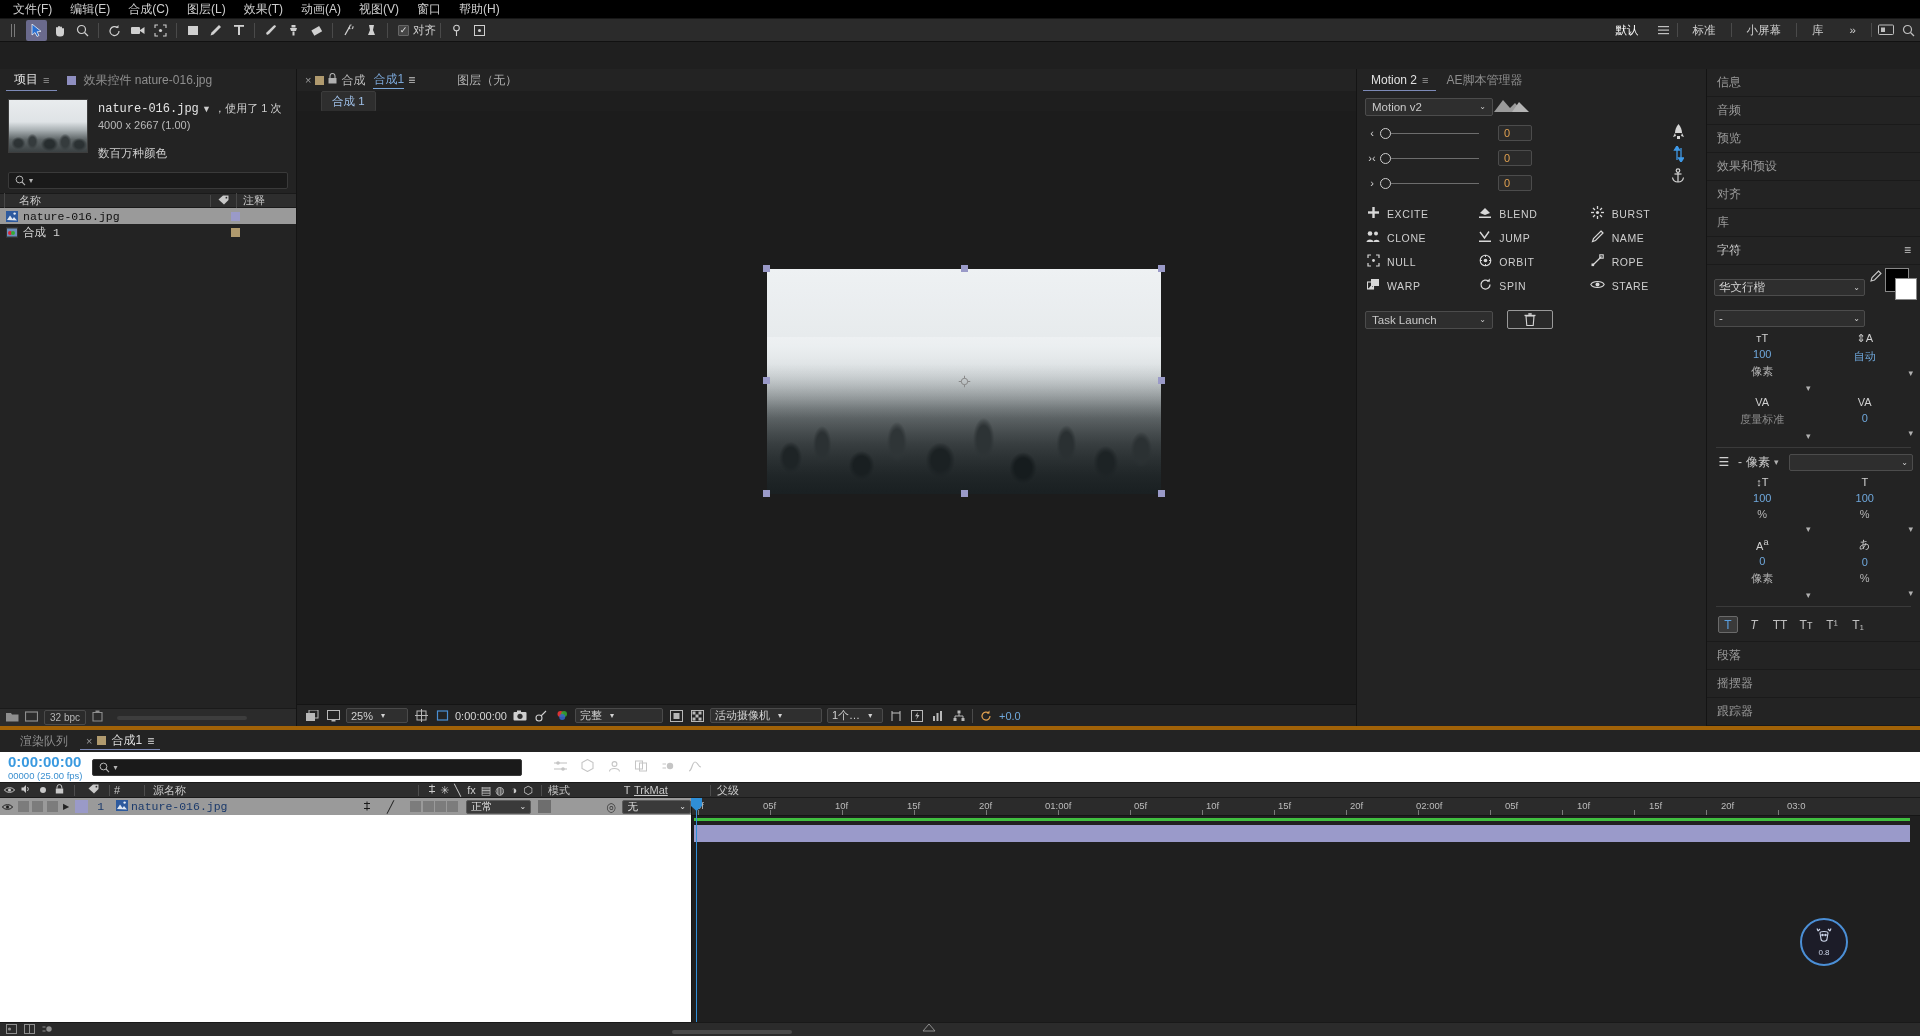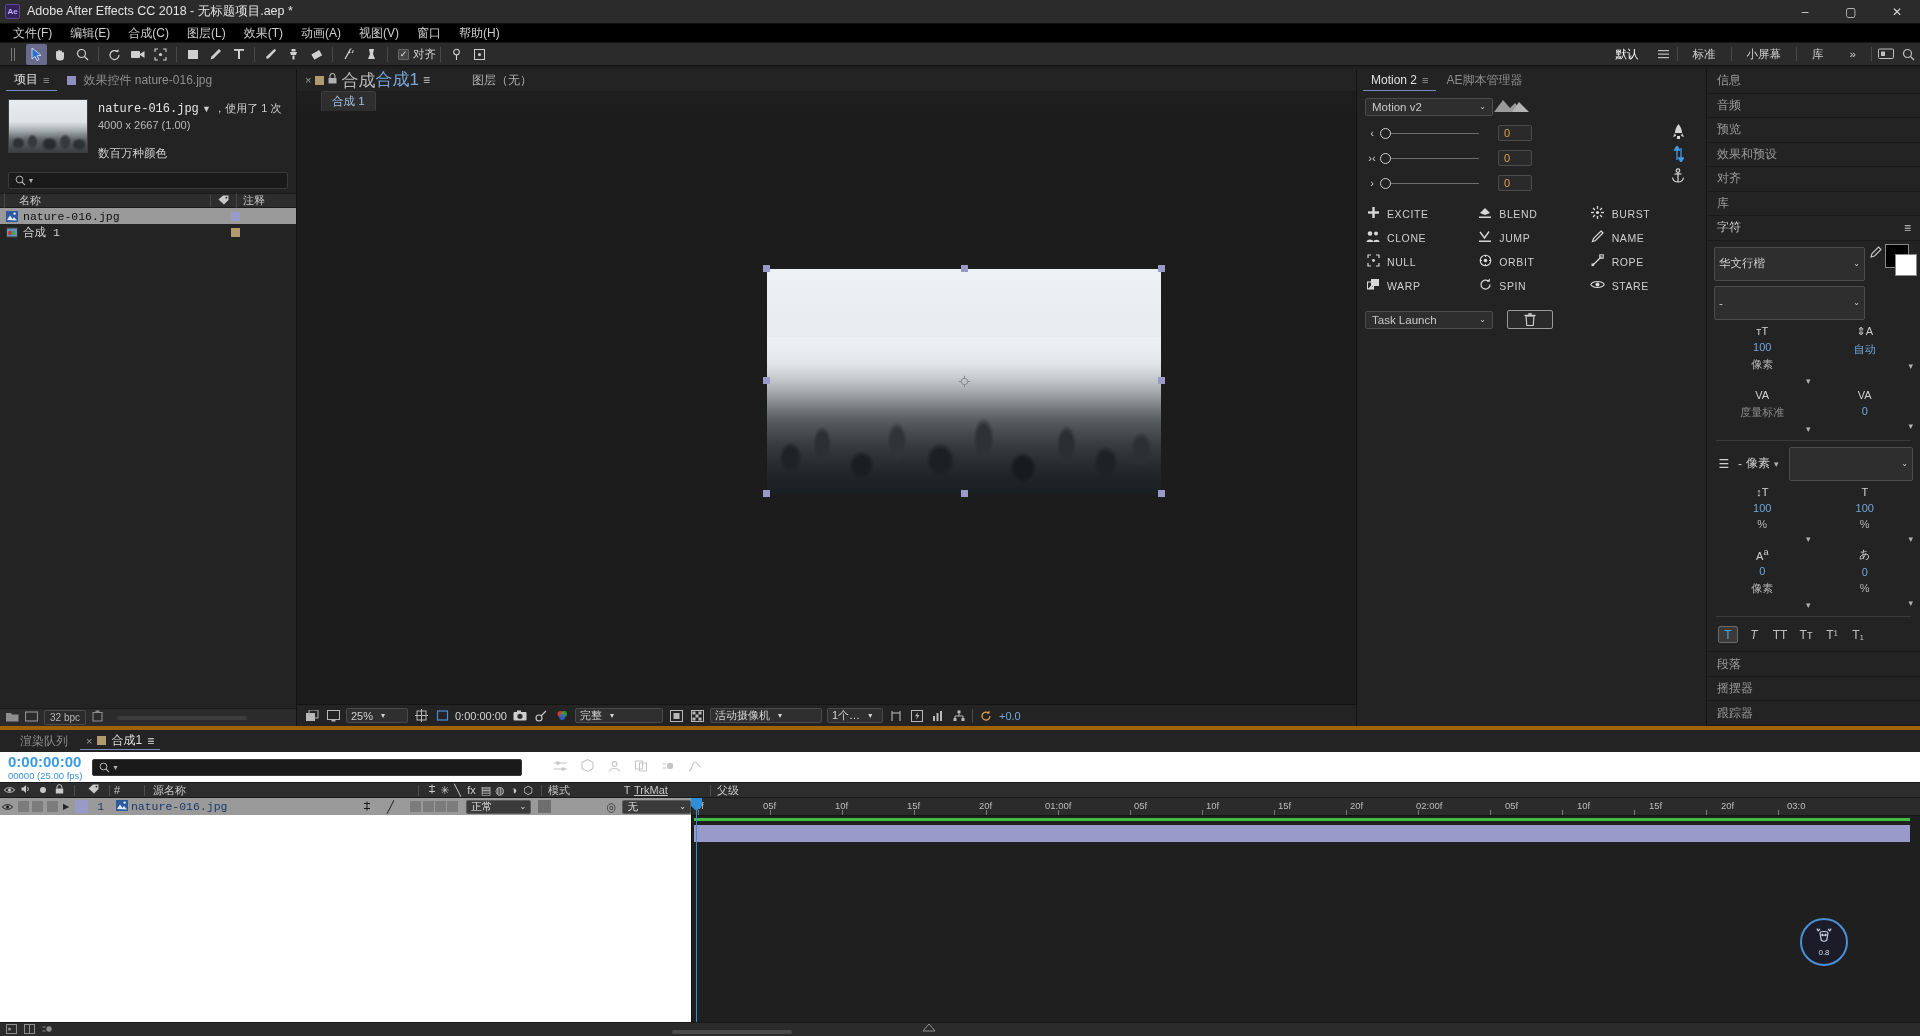--- a/index.html
+++ b/index.html
@@ -132,21 +132,21 @@
   }
   .bpc {
     font-size: 10px; color: #b5b5b5; border: 1px solid #4a4a4a; padding: 0 5px;
     border-radius: 2px; line-height: 13px;
   }
   .mini-slider { width: 130px; height: 4px; background: #3d3d3d; border-radius: 2px; margin-left: 8px; }
 
   
   .comp { flex: 1; background: #1c1c1c; display: flex; flex-direction: column; min-width: 0; }
   .comp-head { height: 22px; background: #232323; display: flex; align-items: center; padding-left: 8px; gap: 4px; }
-  .comp-crumb { font-size: 17px; color: #b9b9b9; display: flex; gap: 0; align-items: center; }
+  .comp-crumb { font-size: 12px; color: #b9b9b9; display: flex; gap: 8px; align-items: center; }
   .comp-crumb .blue { color: #7ba7d8; border-bottom: 1px solid #7ba7d8; }
   .comp-layer { font-size: 12px; color: #b0b0b0; margin-left: 38px; }
   .comp-tabrow { height: 20px; background: #1e1e1e; display: flex; align-items: center; padding-left: 24px; }
   .comp-tab {
     font-size: 11.5px; color: #9fc0e8; background: #2e2e2e; padding: 2px 10px;
     border: 1px solid #3c3c3c; border-radius: 2px;
   }
   .canvas { flex: 1; position: relative; background: #1c1c1c; display: flex; align-items: center; justify-content: center; }
   .art-wrap { position: absolute; left: 470px; top: 158px; width: 394px; height: 225px; }
   .artboard {
@@ -231,21 +231,21 @@
   .rdock { width: 214px; background: #232323; border-left: 1px solid #141414; display: flex; flex-direction: column; }
   .rdock-item {
     height: 30px; display: flex; align-items: center; padding-left: 10px;
     font-size: 12px; color: #9b9b9b; border-bottom: 1px solid #1a1a1a;
   }
   .rdock-item.panel-title { color: #c9c9c9; justify-content: space-between; padding-right: 9px; }
   .char-body { padding: 5px 7px 8px; border-bottom: 1px solid #1a1a1a; }
   .ch-row { display: flex; align-items: center; gap: 4px; margin-bottom: 4px; }
   .ch-dd {
     flex: 1; height: 17px; background: #2e2e2e; border: 1px solid #4c4c4c; border-radius: 2px;
-    display: flex; align-items: center; justify-content: space-between; padding: 16px 4px;
+    display: flex; align-items: center; justify-content: space-between; padding: 4px 4px;
     font-size: 11.5px; color: #d2d2d2;
   }
   .sw-black { position: absolute; left: 8px; top: 0; width: 26px; height: 26px; background: #000; border: 1px solid #888; }
   .sw-white { position: absolute; left: 18px; top: 11px; width: 26px; height: 26px; background: #fff; border: 1px solid #888; }
   .ch-grid { display: grid; grid-template-columns: 1fr 1fr; gap: 3px 6px; margin-top: 5px; }
   .ch-field { display: flex; align-items: center; gap: 4px; font-size: 11px; flex-direction: column; }
   .ch-field .lbl { width: 20px; color: #d0d0d0; font-size: 11px; text-align: center; }
   .ch-field .val { color: #6fa8dc; }
   .ch-field .unit { color: #b6b6b6; }
   .ch-field .dimmed { color: #8a8a8a; }
@@ -310,29 +310,20 @@
     display: flex; flex-direction: column; align-items: center; justify-content: center;
     color: #cfd8ec; font-size: 8px;
   }
   .hscroll { position: absolute; left: 35%; bottom: 2px; width: 120px; height: 4px; background: #4a4a4a; border-radius: 2px; }
 </style>
 </head>
 <body>
 
 <div class="app">
 
-  <div class="titlebar">
-    <div class="ae-logo">Ae</div>
-    <div class="title-text">Adobe After Effects CC 2018 - 无标题项目.aep *</div>
-    <div class="win-ctrls">
-      <div class="win-btn">–</div>
-      <div class="win-btn">▢</div>
-      <div class="win-btn close">✕</div>
-    </div>
-  </div>
 
   <div class="menubar">
     <div class="menu-item">文件(F)</div>
     <div class="menu-item">编辑(E)</div>
     <div class="menu-item">合成(C)</div>
     <div class="menu-item">图层(L)</div>
     <div class="menu-item">效果(T)</div>
     <div class="menu-item">动画(A)</div>
     <div class="menu-item">视图(V)</div>
     <div class="menu-item">窗口</div>

